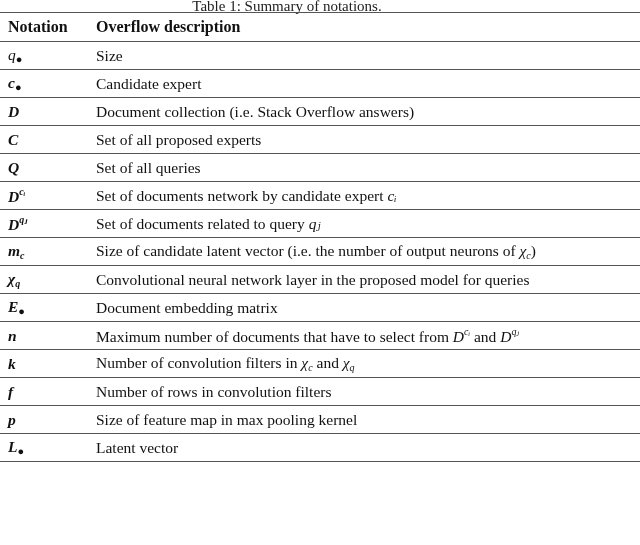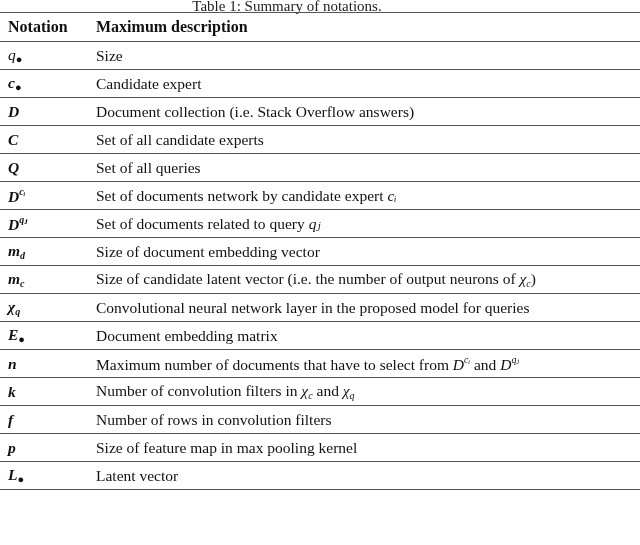--- a/index.html
+++ b/index.html
@@ -46,62 +46,58 @@
 </style>
 </head>
 <body>
 
 <div class="caption">Table 1: Summary of notations.</div>
 
 <table class="notations">
   <tbody>
       <tr class="head">
     <th class="col-sym">Notation</th>
-    <th class="col-desc">Maximum description</th>
+    <th class="col-desc">Overflow description</th>
   </tr>
 
   <tr>
     <td class="col-sym"><span class="sym plain">q</span><span class="dot">●</span></td>
     <td class="col-desc">Size</td>
   </tr>
 
   <tr>
     <td class="col-sym"><span class="sym">c</span><span class="dot">●</span></td>
     <td class="col-desc">Candidate expert</td>
   </tr>
 
   <tr>
     <td class="col-sym"><span class="sym">D</span></td>
     <td class="col-desc">Document collection (i.e. Stack Overflow answers)</td>
   </tr>
 
   <tr>
     <td class="col-sym"><span class="sym">C</span></td>
-    <td class="col-desc">Set of all candidate experts</td>
+    <td class="col-desc">Set of all proposed experts</td>
   </tr>
 
   <tr>
     <td class="col-sym"><span class="sym">Q</span></td>
     <td class="col-desc">Set of all queries</td>
   </tr>
 
   <tr>
     <td class="col-sym"><span class="sym">D</span><span class="sup" style="font-weight:bold">cᵢ</span></td>
     <td class="col-desc"><span>Set of documents network by candidate expert </span><span class="math">cᵢ</span></td>
   </tr>
 
   <tr>
     <td class="col-sym"><span class="sym">D</span><span class="sup" style="font-weight:bold">qⱼ</span></td>
     <td class="col-desc"><span>Set of documents related to query </span><span class="math">qⱼ</span></td>
   </tr>
 
-  <tr>
-    <td class="col-sym"><span class="sym">m</span><span class="sub" style="font-weight:bold">d</span></td>
-    <td class="col-desc">Size of document embedding vector</td>
-  </tr>
 
 
   <tr>
     <td class="col-sym"><span class="sym">m</span><span class="sub" style="font-weight:bold">c</span></td>
     <td class="col-desc"><span>Size of candidate latent vector (i.e. the number of output neurons of </span><span class="math">χ</span><span class="sub">c</span><span>)</span></td>
   </tr>
 
   <tr>
     <td class="col-sym"><span class="sym">χ</span><span class="sub" style="font-weight:bold">q</span></td>
     <td class="col-desc">Convolutional neural network layer in the proposed model for queries</td>

